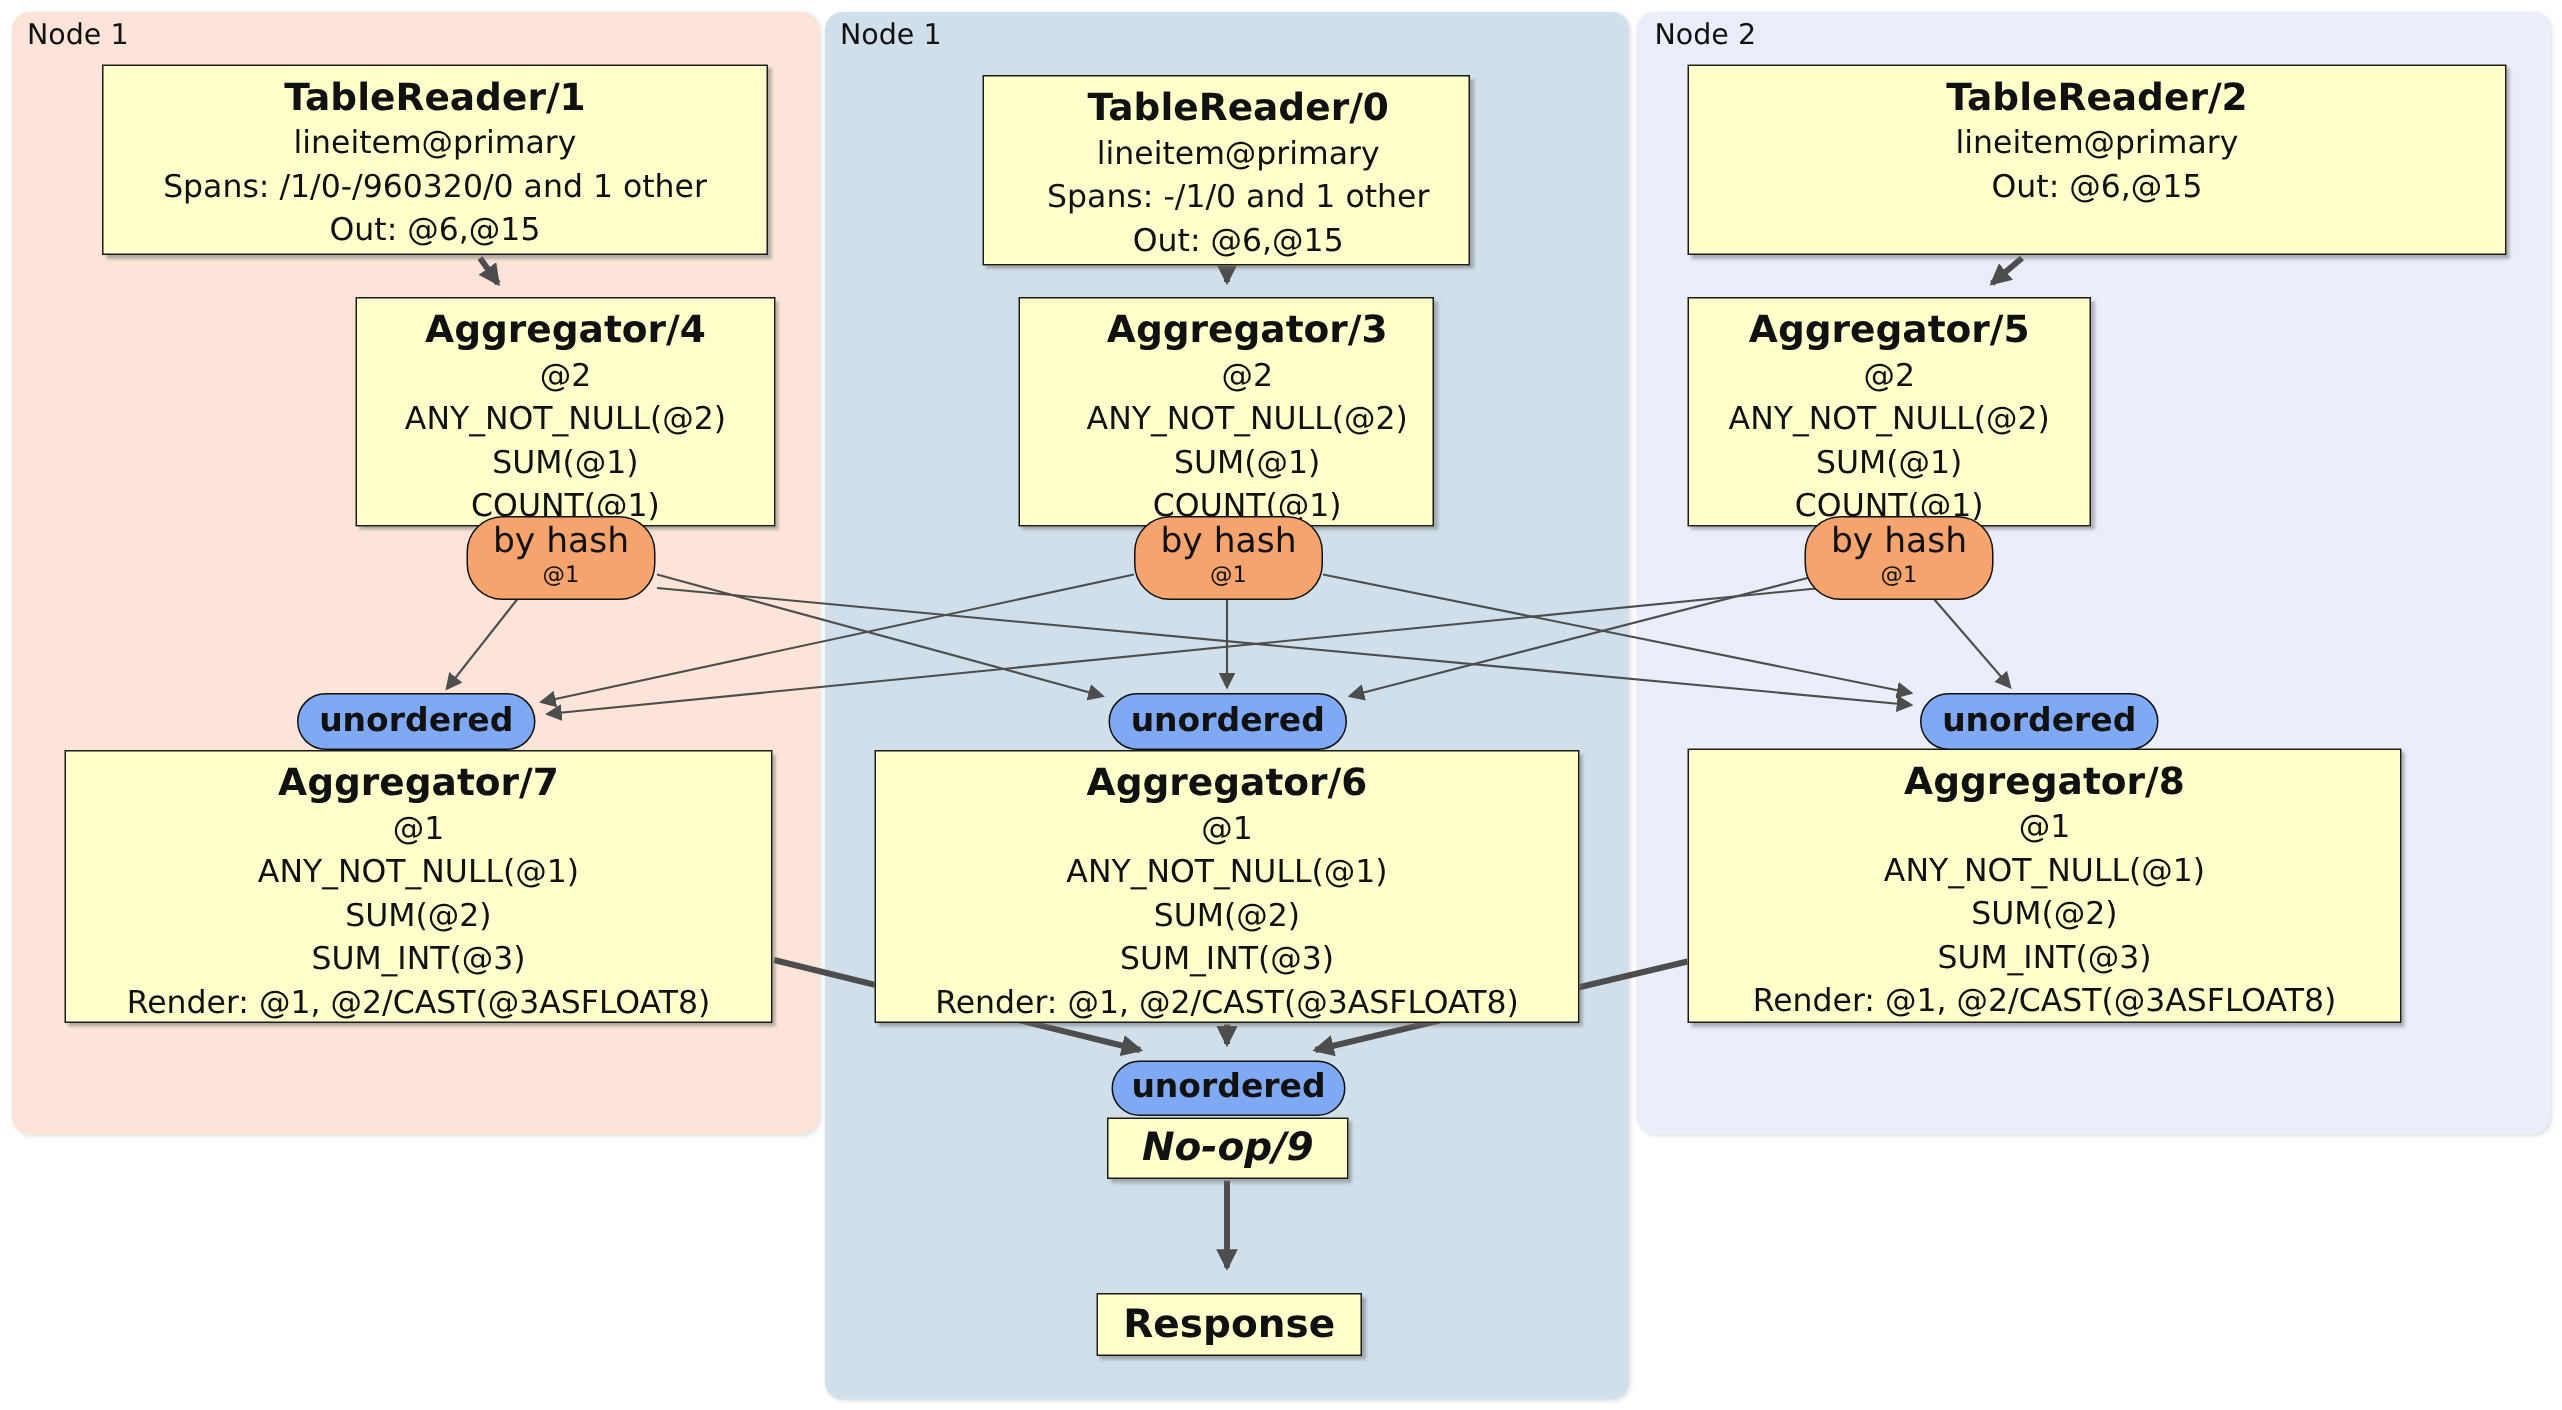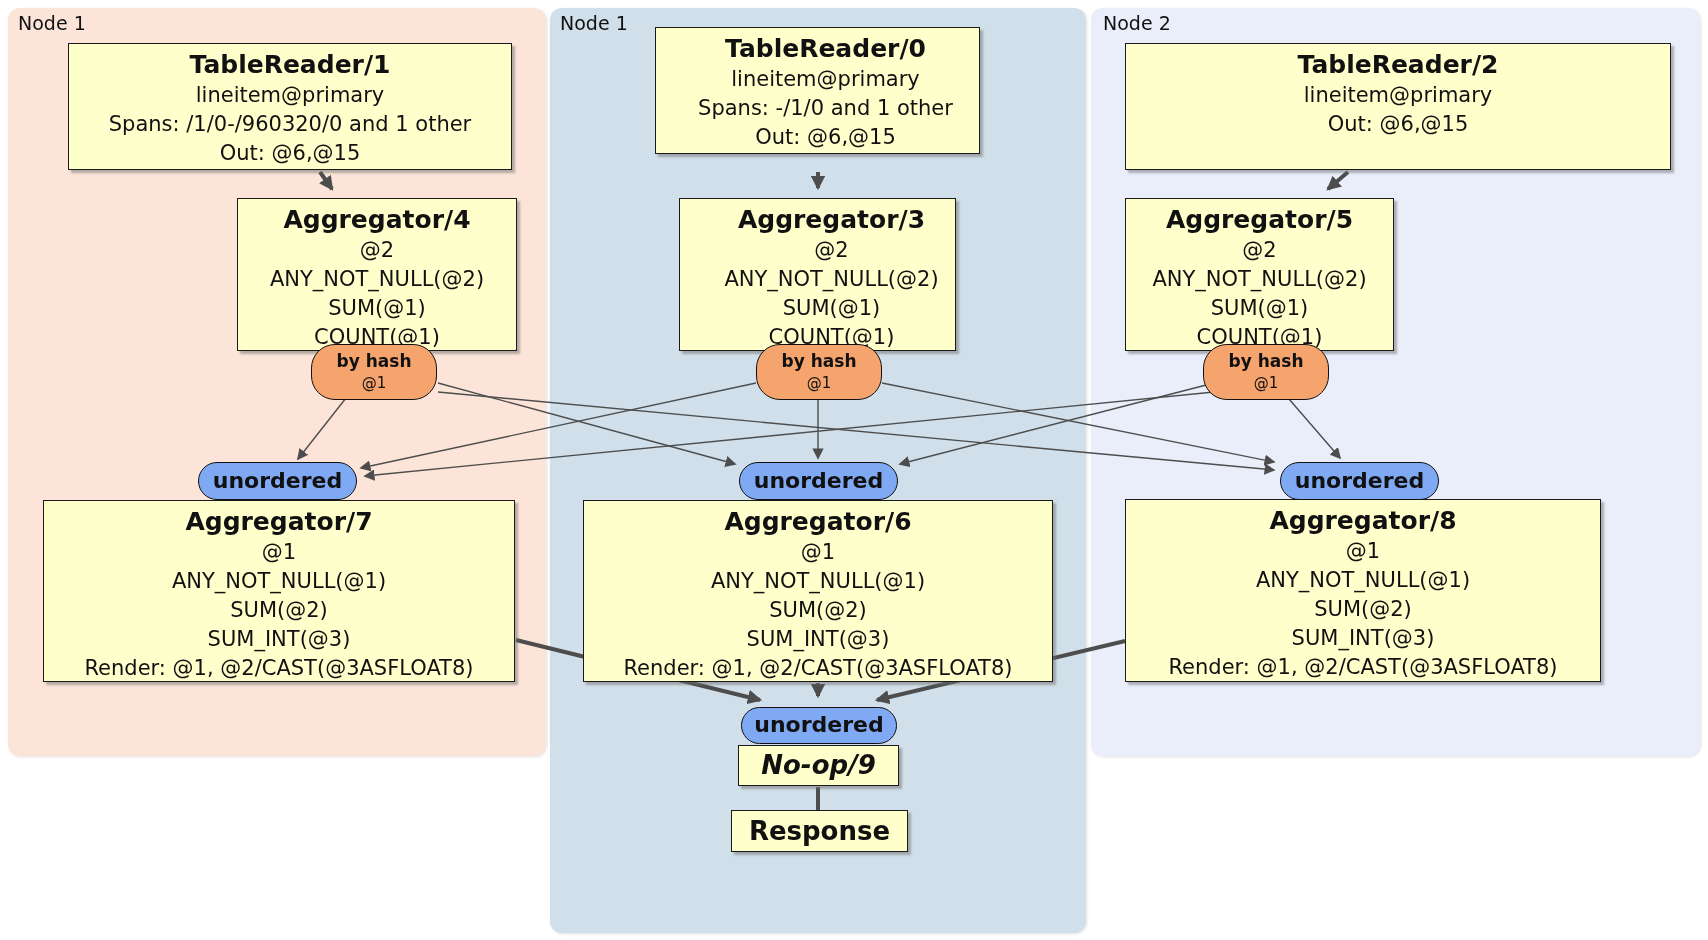--- a/index.html
+++ b/index.html
@@ -20,40 +20,40 @@
 
   .box{
     position:absolute;z-index:3;box-sizing:border-box;
     background:#ffffcc;border:1.6px solid #1a1a1a;border-radius:0;
     box-shadow:2.5px 2.5px 2px rgba(110,110,110,0.5);
     text-align:center;padding-top:5px;
   }
   .box .title{font-weight:bold;font-size:25px;line-height:32px;}
   .box .line{font-size:21px;line-height:29px;white-space:nowrap;}
   #box-tr1{left:68px;top:43px;width:444px;height:127px;}
-  #box-tr0{left:655px;top:27px;width:325px;height:127px;padding-left:16px;}
+  #box-tr0{left:655px;top:50px;width:325px;height:127px;padding-left:16px;}
   #box-tr2{left:1125px;top:43px;width:546px;height:127px;}
   #box-agg4{left:237px;top:198px;width:280px;height:153px;}
   #box-agg3{left:679px;top:198px;width:277px;height:153px;padding-left:28px;}
   #box-agg5{left:1125px;top:198px;width:269px;height:153px;}
   #box-agg7{left:43px;top:500px;width:472px;height:182px;}
   #box-agg6{left:583px;top:500px;width:470px;height:182px;}
   #box-agg8{left:1125px;top:499px;width:476px;height:183px;}
   #box-noop{left:738px;top:745px;width:161px;height:41px;padding-top:3px;font-style:italic;}
-  #box-response{left:731px;top:810px;width:177px;height:42px;padding-top:4px;}
+  #box-response{left:731px;top:862px;width:177px;height:42px;padding-top:4px;}
   #box-noop .title,#box-response .title{font-size:26px;line-height:33px;}
 
   .pill{
     position:absolute;z-index:4;box-sizing:border-box;text-align:center;
     border:1.7px solid #111;
   }
   .pill-hash{
     width:126px;height:56px;border-radius:24px;background:#f6a46e;top:344px;padding-top:3px;
   }
-  .pill-hash .plabel{font-weight:bold;font-size:17px;line-height:26px;}
+  .pill-hash .plabel{font-weight:normal;font-size:23px;line-height:26px;}
   .pill-hash .psub{font-size:15px;line-height:18px;}
   #hash-n3{left:311px;} #hash-n1{left:756px;} #hash-n2{left:1203px;}
   .pill-unordered{
     width:159px;height:38px;border-radius:19px;background:#7fa9f3;top:462px;
     font-weight:bold;font-size:22px;line-height:35px;
   }
   #uno-n3{left:198px;} #uno-n1{left:739px;} #uno-n2{left:1280px;}
   #uno-final{left:741px;top:707px;width:156px;height:37px;line-height:34px;}
 </style>
 </head>

